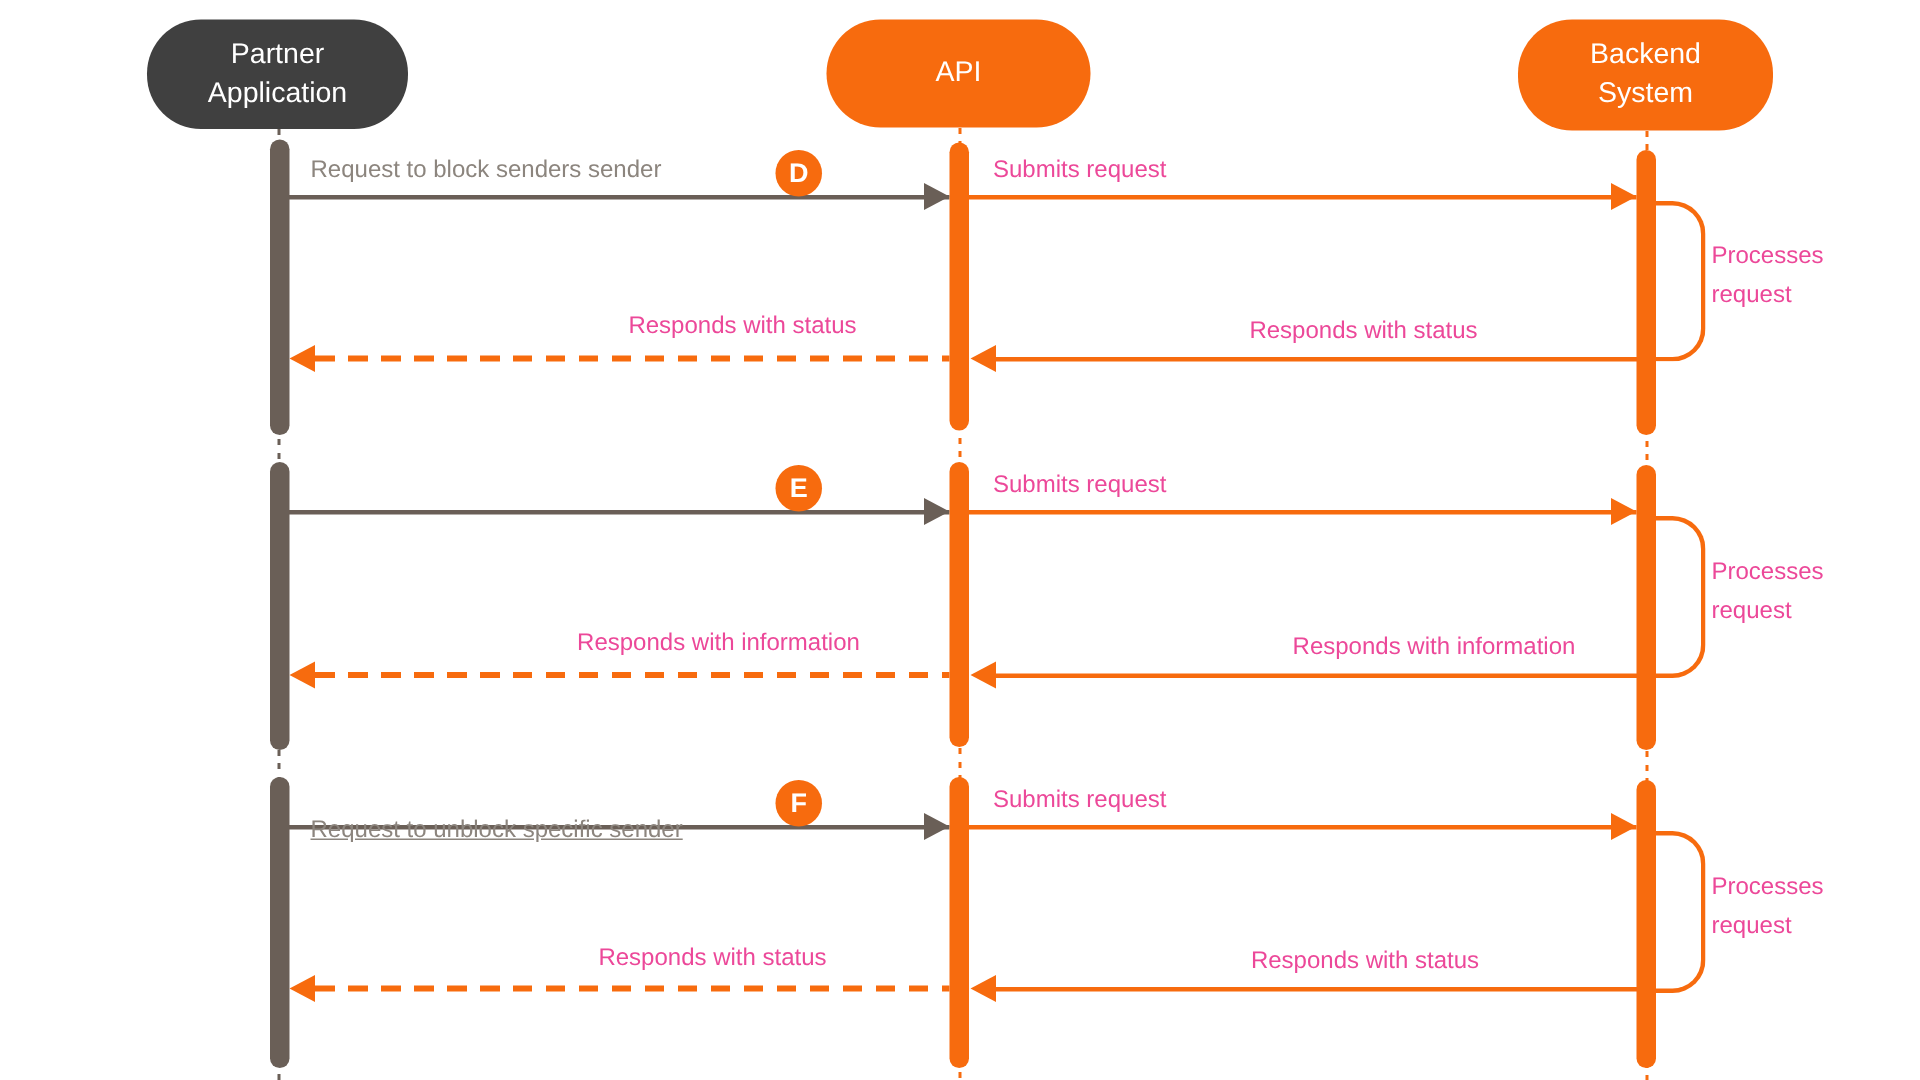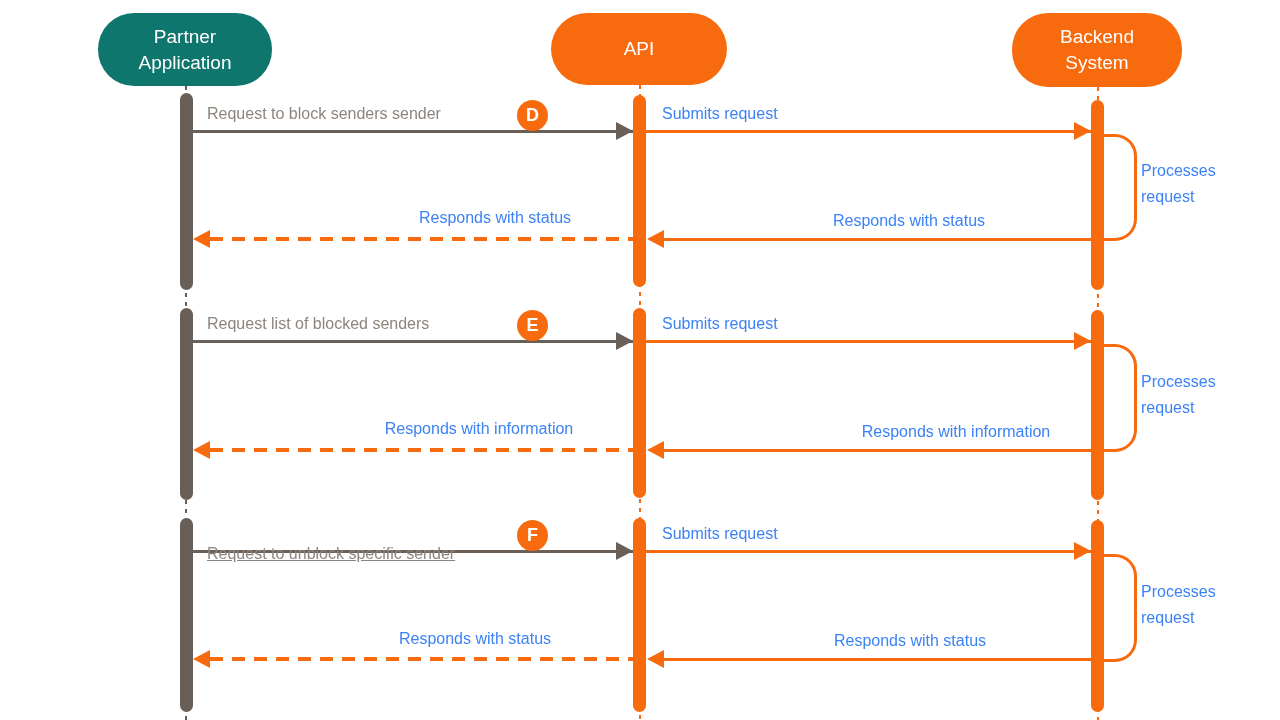--- a/index.html
+++ b/index.html
@@ -4,21 +4,21 @@
 <style>
   html,body{margin:0;padding:0;}
   body{width:1280px;height:720px;background:#ffffff;overflow:hidden;
        font-family:"Liberation Sans", sans-serif;}
   .stage{position:relative;width:1280px;height:720px;background:#fff;}
 
   
   .actor{position:absolute;display:flex;align-items:center;justify-content:center;
          border-radius:36px;color:#fff;font-size:19px;line-height:26px;text-align:center;
          z-index:5;}
-  .actor-taupe{background:#0f766e;}
+  .actor-taupe{background:#404040;}
   .actor-orange{background:#F76B0E;}
 
   
   .lifeline{position:absolute;width:2px;z-index:0;}
   .lifeline.taupe{background:repeating-linear-gradient(180deg,#6A5F57 0 4px,transparent 4px 9px);}
   .lifeline.orange{background:repeating-linear-gradient(180deg,#F76B0E 0 4px,transparent 4px 9px);}
 
   
   .bar{position:absolute;width:13px;border-radius:7px;z-index:2;}
   .bar.taupe{background:#6A5F57;}
@@ -41,21 +41,21 @@
         border-radius:0 22px 22px 0;z-index:1;background:transparent;}
 
   
   .badge{position:absolute;width:31px;height:31px;border-radius:50%;background:#F76B0E;
          color:#fff;font-size:18px;font-weight:bold;display:flex;align-items:center;
          justify-content:center;z-index:4;}
 
   
   .msg{position:absolute;font-size:16px;line-height:20px;white-space:nowrap;z-index:4;}
   .msg.gray{color:#8C857E;}
-  .msg.orange{color:#3b82f6;}
+  .msg.orange{color:#ec4899;}
   .msg.centered{transform:translateX(-50%);}
   .msg.wrap{white-space:normal;width:92px;line-height:26px;}
 </style>
 </head>
 <body>
 
 <div class="stage">
 
   <div class="lifeline taupe" style="left:185px;top:86px;height:634px;"></div>
   <div class="lifeline orange" style="left:639px;top:85px;height:635px;"></div>
@@ -94,21 +94,20 @@
   <div class="line dashed" style="left:210px;top:237px;width:423px;"></div>
   <div class="head left orange" style="left:193px;top:230px;"></div>
   <div class="msg orange centered" style="left:495px;top:208px;">Responds with status</div>
 
   <div class="bar taupe" style="left:180px;top:308px;height:192px;"></div>
   <div class="bar orange" style="left:633px;top:308px;height:190px;"></div>
   <div class="bar orange" style="left:1091px;top:310px;height:190px;"></div>
 
   <div class="line taupe" style="left:186px;top:340px;width:447px;"></div>
   <div class="head right taupe" style="left:616px;top:332px;"></div>
-  <div class="msg gray" style="left:207px;top:314px;">Request list of blocked senders</div>
   <div class="badge" style="left:517px;top:310px;">E</div>
 
   <div class="line orange" style="left:640px;top:340px;width:451px;"></div>
   <div class="head right orange" style="left:1074px;top:332px;"></div>
   <div class="msg orange" style="left:662px;top:314px;">Submits request</div>
 
   <div class="loop" style="left:1098px;top:344px;height:102px;"></div>
   <div class="msg orange wrap" style="left:1141px;top:369px;">Processes request</div>
 
   <div class="line orange" style="left:664px;top:449px;width:434px;"></div>

